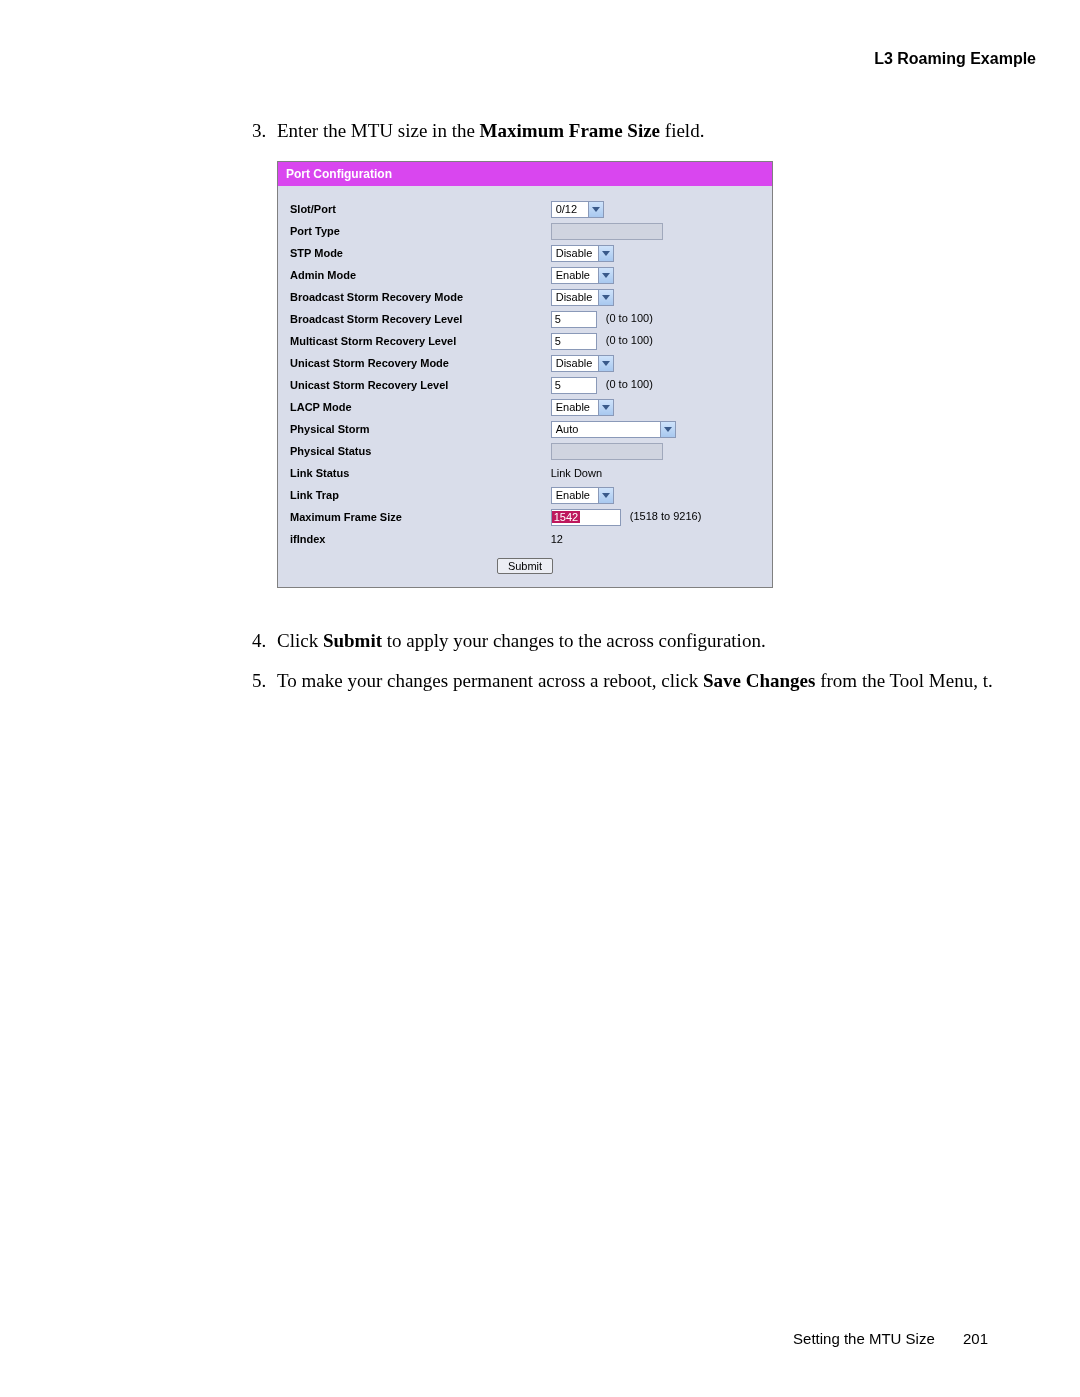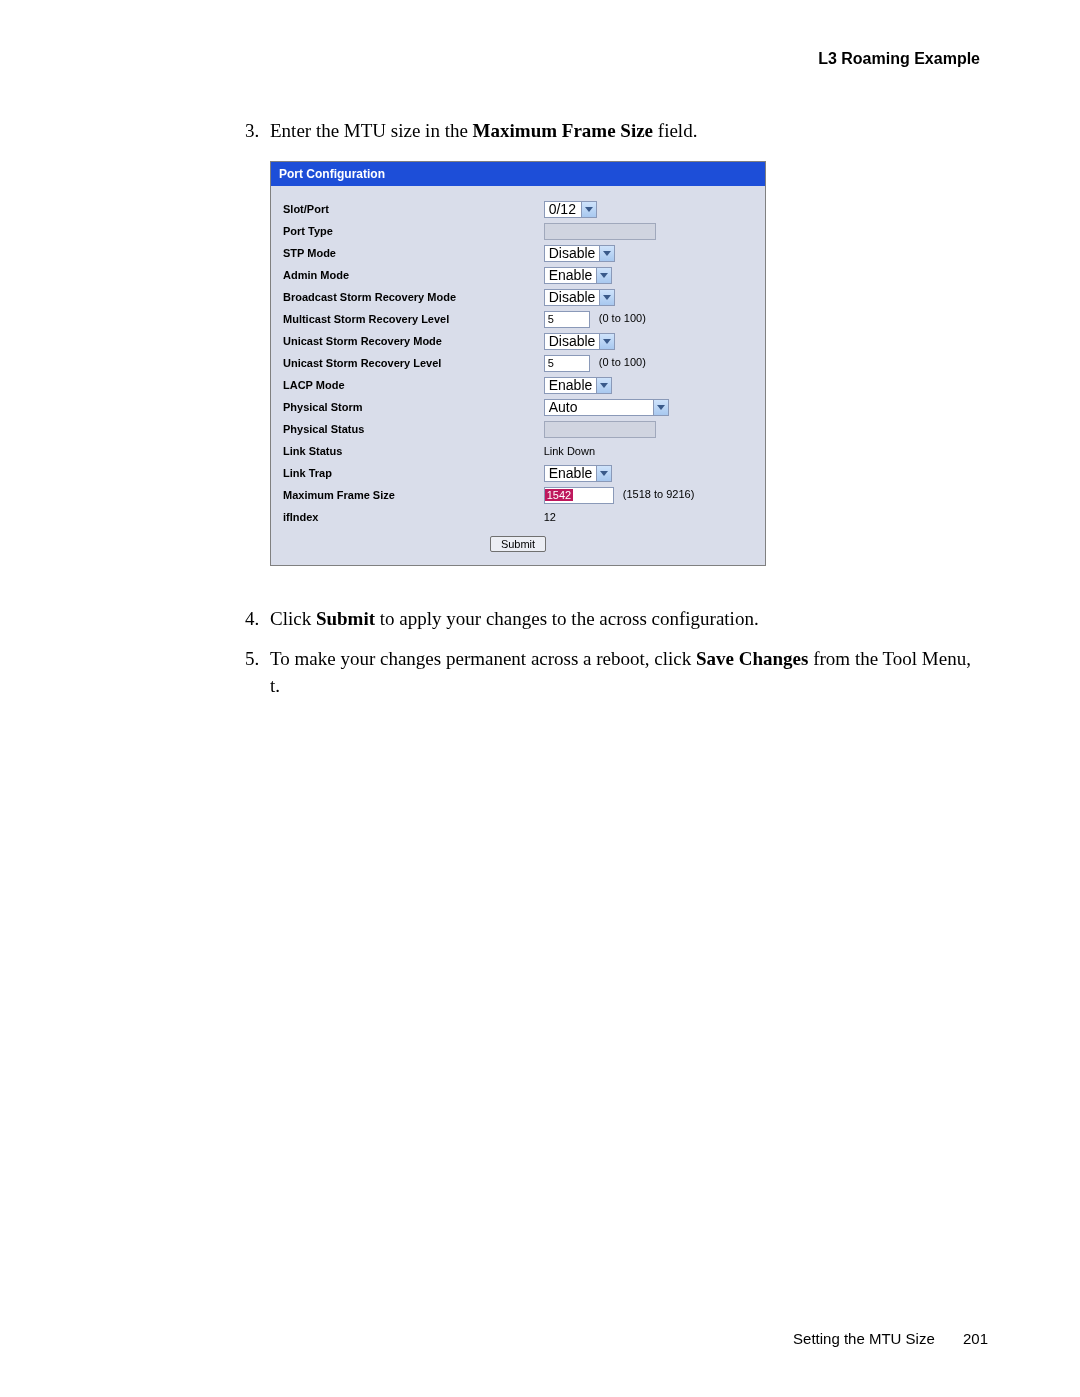--- a/index.html
+++ b/index.html
@@ -6,34 +6,34 @@
     margin: 0;
     padding: 0;
     font-family: "Times New Roman", Times, serif;
     background: #fff;
     color: #000;
     width: 1080px;
     height: 1397px;
     position: relative;
   }
   .page {
-    padding: 50px 100px 0 100px;
+    padding: 50px 44px 0 100px;
   }
   .header {
     text-align: right;
     font-family: Arial, Helvetica, sans-serif;
     font-weight: bold;
     font-size: 16px;
     margin-bottom: 50px;
   }
   ol.steps {
     font-size: 19px;
     line-height: 1.4;
     padding-left: 160px;
-    margin: 4px;
+    margin: 11px;
   }
   ol.steps > li {
     padding-left: 6px;
     margin-bottom: 14px;
   }
   ol.steps > li::marker {
     font-size: 19px;
   }
   .bold { font-weight: bold; }
   .config-wrap {
@@ -41,21 +41,21 @@
   }
   .config-panel {
     width: 494px;
     border: 1px solid #808080;
     background: #d9ddea;
     font-family: Arial, Helvetica, sans-serif;
     font-size: 11px;
     color: #000;
   }
   .config-title {
-    background: #1d4ed8;
+    background: #d946ef;
     color: #fff;
     font-weight: bold;
     font-size: 12px;
     padding: 4px 8px;
   }
   .config-body {
     padding: 12px 10px 8px 10px;
     border-radius: 18px;
   }
   table.cfg {
@@ -79,21 +79,21 @@
     display: inline-block;
     vertical-align: middle;
   }
   .sel-box {
     display: inline-block;
     background: #fff;
     border: 1px solid #8a99b8;
     height: 15px;
     line-height: 15px;
     padding: 0 4px;
-    font-size: 14px;
+    font-size: 11px;
     vertical-align: middle;
     box-sizing: content-box;
   }
   .sel-arrow {
     display: inline-block;
     width: 15px;
     height: 17px;
     background: linear-gradient(#cfe3fb, #a8c8ef);
     border: 1px solid #8a99b8;
     border-left: none;
@@ -208,20 +208,27 @@
                     <span class="sel-box" style="min-width:38px">Enable</span><span class="sel-arrow"></span>
                   </span>
                 </td>
               </tr>
               <tr>
                 <td class="lbl">Broadcast Storm Recovery Mode</td>
                 <td class="val">
                   <span class="sel">
                     <span class="sel-box" style="min-width:38px">Disable</span><span class="sel-arrow"></span>
                   </span>
+                </td>
+              </tr>
+              <tr>
+                <td class="lbl">Broadcast Storm Recovery Level</td>
+                <td class="val">
+                  <span class="txt" style="min-width:38px">5</span>
+                  <span class="hint">(0 to 100)</span>
                 </td>
               </tr>
               <tr>
                 <td class="lbl">Multicast Storm Recovery Level</td>
                 <td class="val">
                   <span class="txt" style="min-width:38px">5</span>
                   <span class="hint">(0 to 100)</span>
                 </td>
               </tr>
               <tr>

